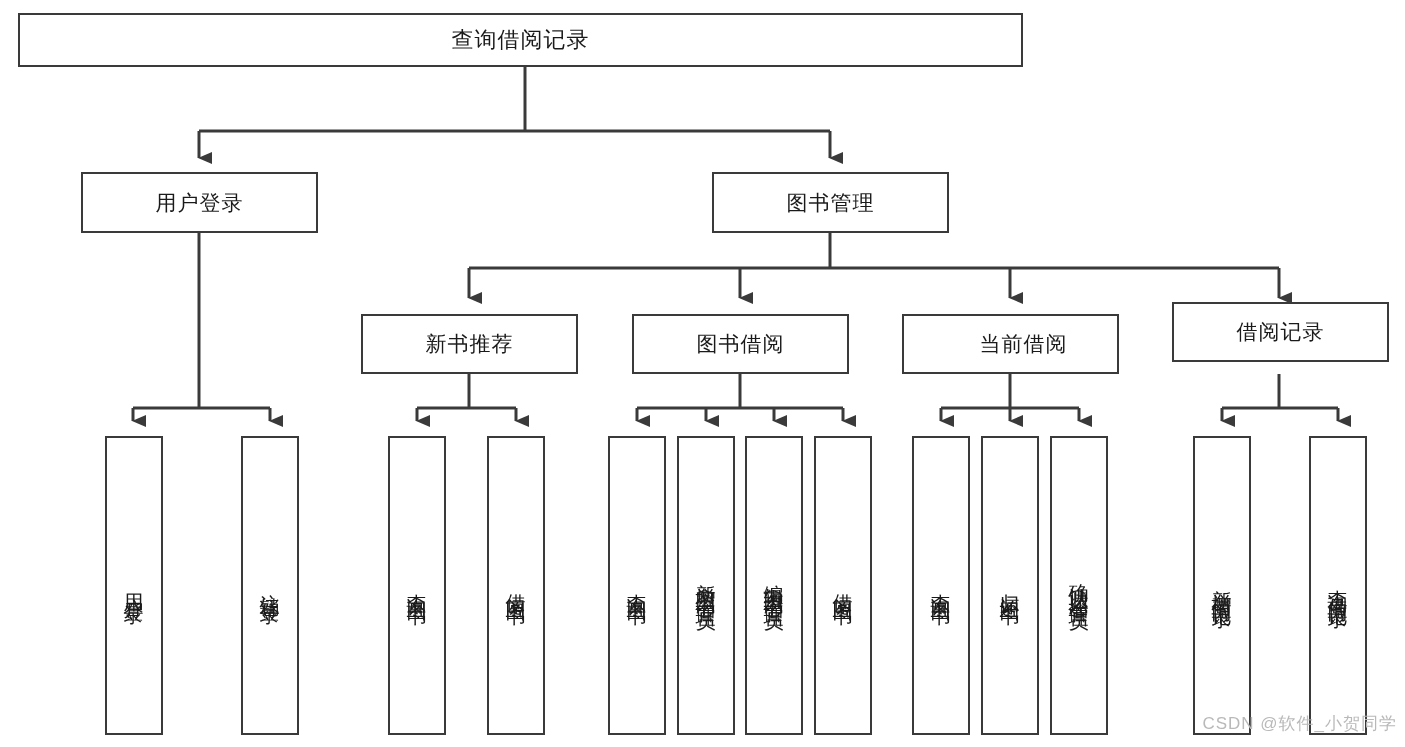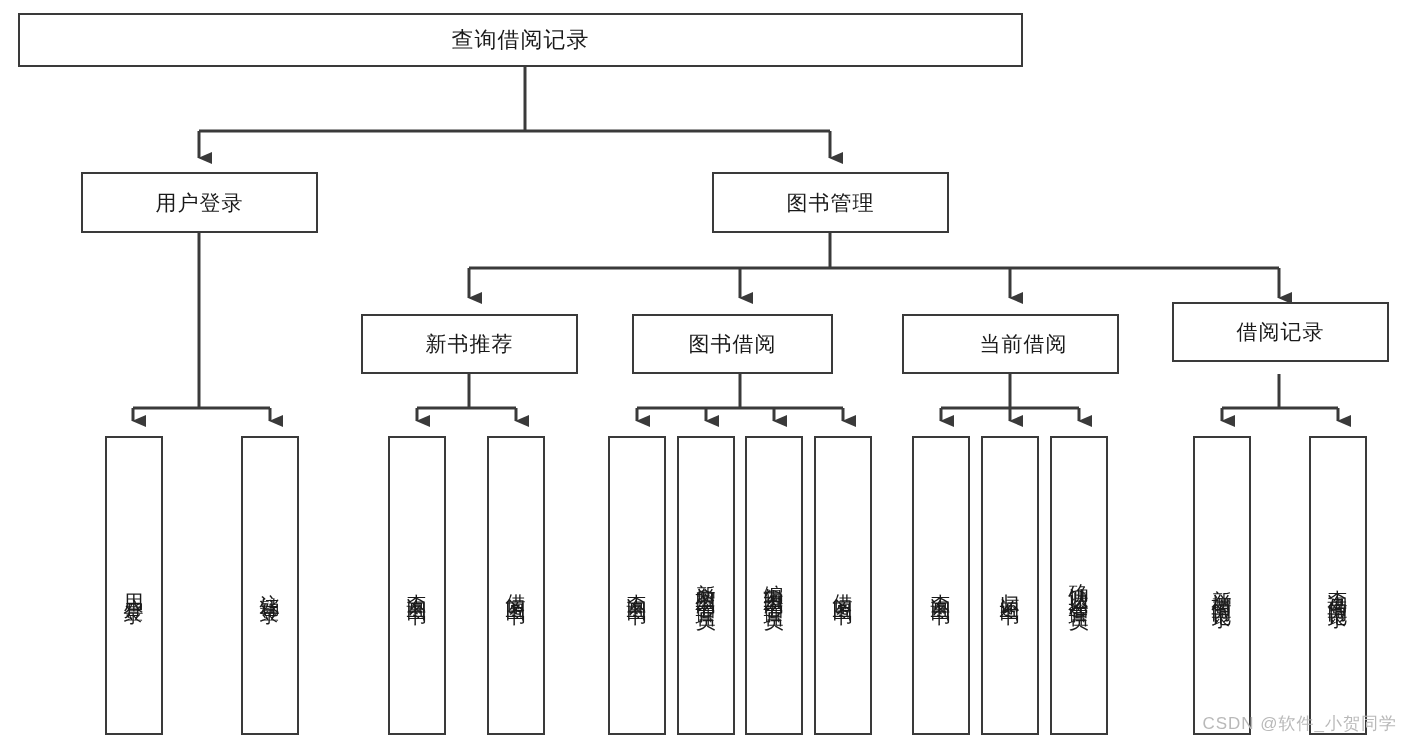--- a/index.html
+++ b/index.html
@@ -131,21 +131,21 @@
   </div>
 
   <div class="node horiz" style="left:712px; top:172px; width:237px; height:61px;">
     <span>图书管理</span>
   </div>
 
   <div class="node horiz" style="left:361px; top:314px; width:217px; height:60px;">
     <span>新书推荐</span>
   </div>
 
-  <div class="node horiz" style="left:632px; top:314px; width:201px; height:60px;">
+  <div class="node horiz" style="left:632px; top:314px; width:217px; height:60px;">
     <span>图书借阅</span>
   </div>
 
   <div class="node horiz" style="left:902px; top:314px; width:217px; height:60px;padding-left:26px;">
     <span>当前借阅</span>
   </div>
 
   <div class="node horiz" style="left:1172px; top:302px; width:217px; height:60px;">
     <span>借阅记录</span>
   </div>

